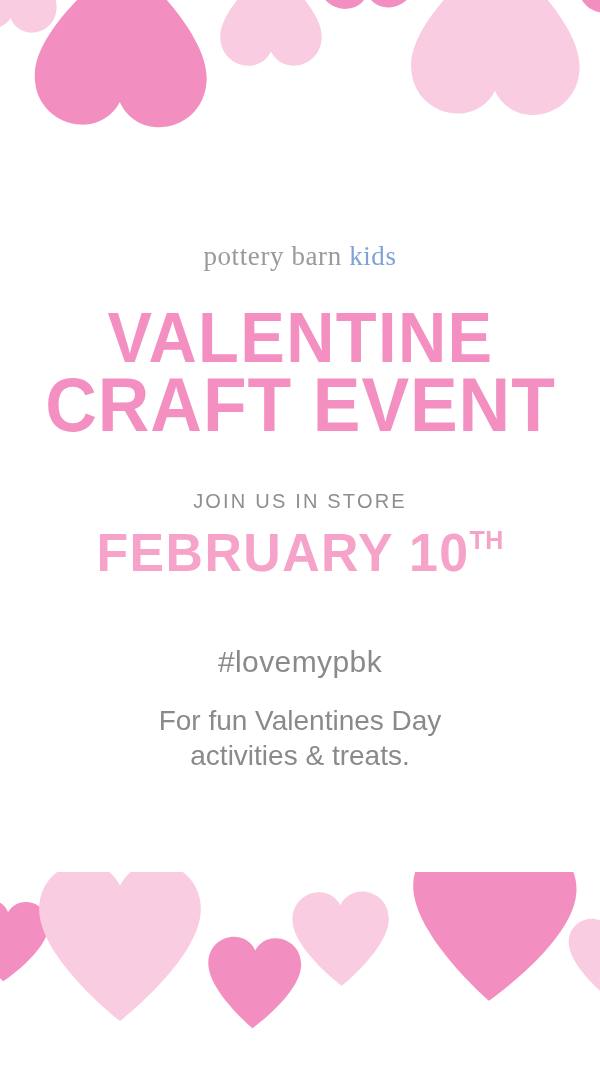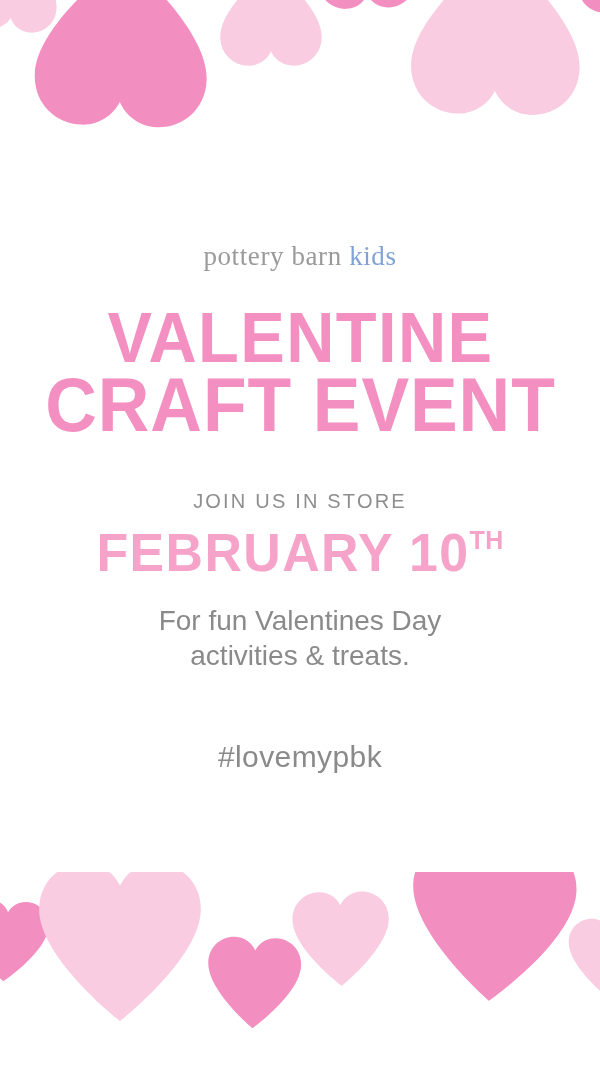--- a/index.html
+++ b/index.html
@@ -198,21 +198,21 @@
       <span class="hl-line hl-line-1">VALENTINE</span>
       <span class="hl-line hl-line-2">CRAFT EVENT</span>
     </div>
 
     <div id="join-line">JOIN US IN STORE</div>
 
     <div id="date-line">
       <span>FEBRUARY 10</span><sup class="date-suffix">TH</sup>
     </div>
 
+    <div id="hashtag">#lovemypbk</div>
+
     <div id="description">
       <span class="desc-line">For fun Valentines Day</span>
       <span class="desc-line">activities &amp; treats.</span>
     </div>
 
-    <div id="hashtag">#lovemypbk</div>
-
   </div>
 </div>
 
 </body></html>

